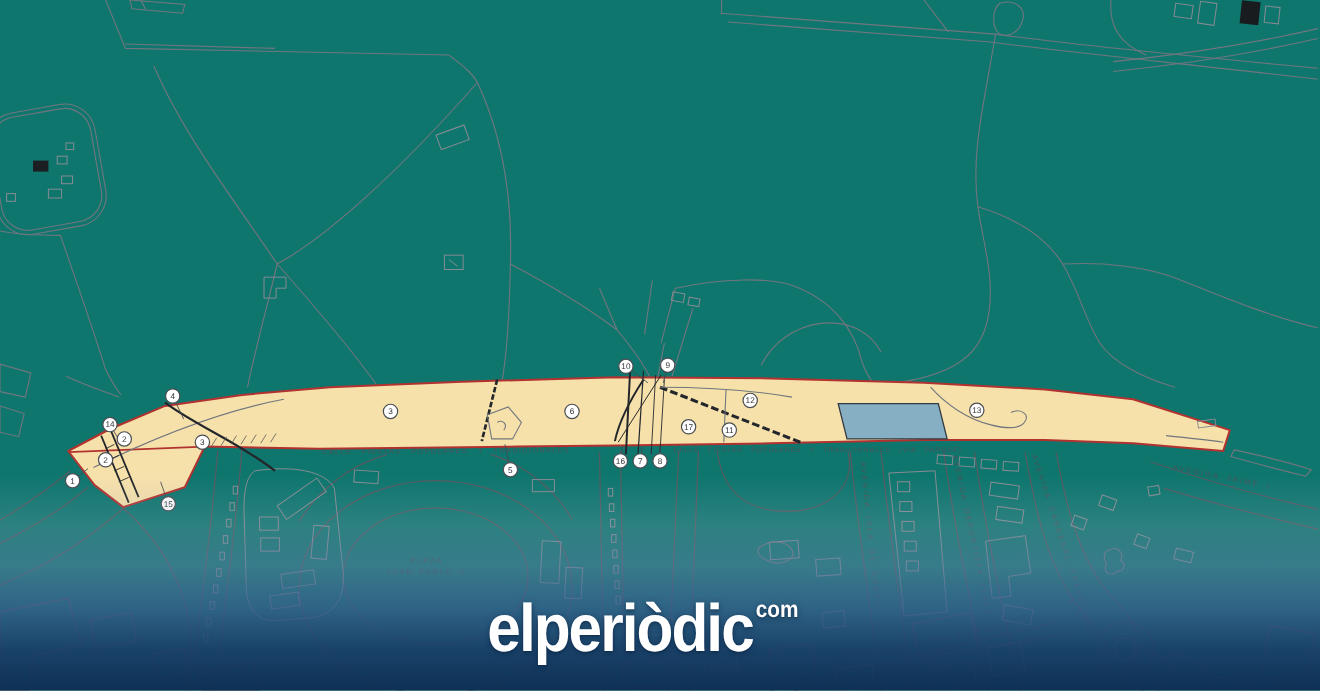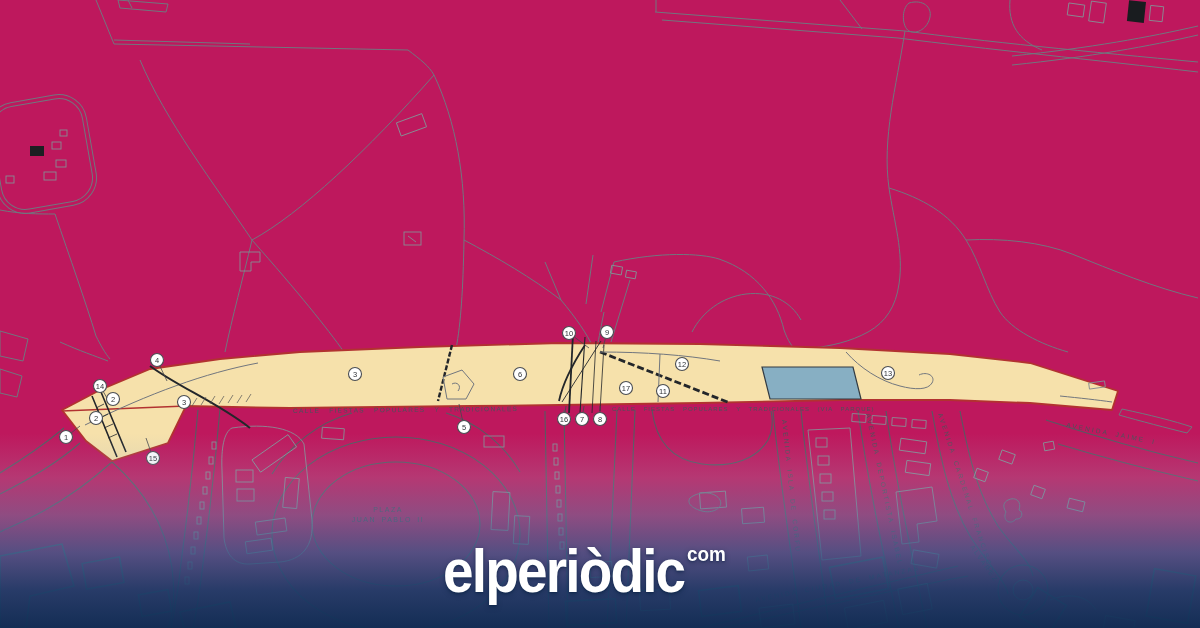--- a/index.html
+++ b/index.html
@@ -1,16 +1,16 @@
 <!DOCTYPE html>
 <html><head>
 <meta charset="utf-8">
 <style>
   html,body{margin:0;padding:0;background:#e8e8e8;}
-  .stage{position:relative;width:1200px;height:628px;background:#be185d;overflow:hidden;
+  .stage{position:relative;width:1200px;height:628px;background:#0f766e;overflow:hidden;
          font-family:"Liberation Sans",sans-serif;}
   .stage svg{position:absolute;left:0;top:0;}
   
   .rline{stroke:#71767e;fill:none;stroke-width:1;}
   .rline2{stroke:#565b62;fill:none;stroke-width:1.1;}
   .bld{stroke:#878c93;fill:none;stroke-width:.9;}
   .bldd{stroke:#5c636e;fill:none;stroke-width:1.5;}
   .dark{stroke:#23262a;fill:none;}
   .corridor{stroke-linejoin:round;}
   

